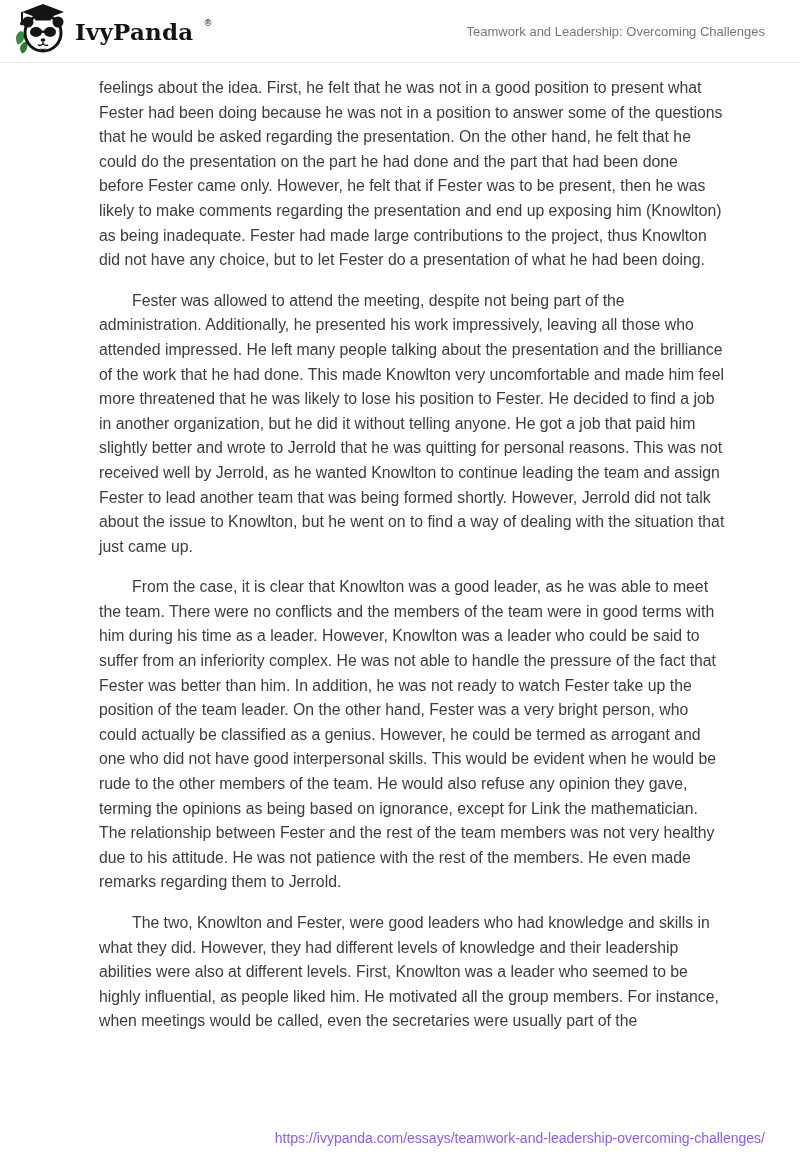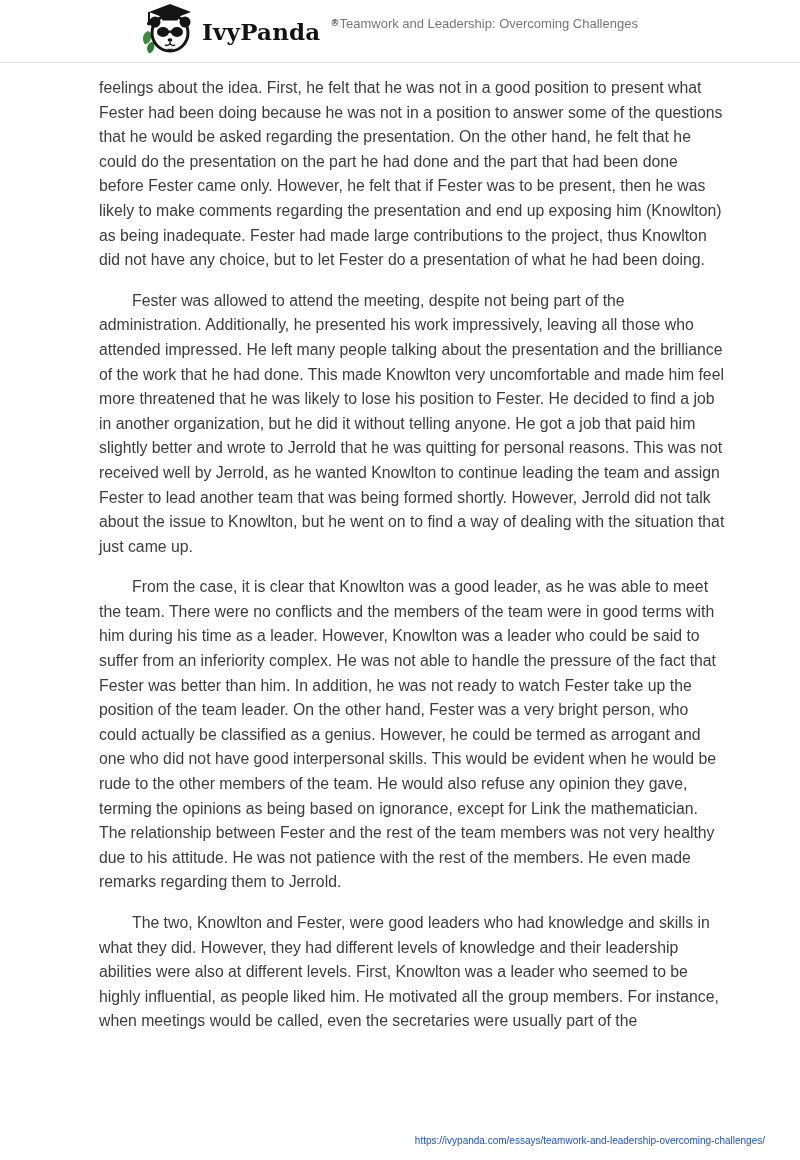--- a/index.html
+++ b/index.html
@@ -7,21 +7,21 @@
     width: 800px;
     height: 1160px;
     background: #ffffff;
     font-family: "Liberation Sans", sans-serif;
     position: relative;
     overflow: hidden;
   }
   .header {
     display: flex;
     align-items: center;
-    justify-content: center;
+    justify-content: space-between;
     height: 63px;
     padding: 6px 35px 6px 14px;
     border-bottom: 1px solid #e3e3e3;
   }
   .brand {
     display: flex;
     align-items: center;
     gap: 9px;
     cursor: pointer;
   }
@@ -37,37 +37,37 @@
     font-size: 9px;
     color: #131313;
     position: relative;
     top: -8px;
     margin-left: 1px;
   }
   .doc-title {
     font-size: 13px;
     color: #757575;
     align-self: flex-start;
-    margin-top: 10px;
+    margin-top: 18px;
   }
   .content {
     padding: 13px 75px 0 75px;
     font-size: 15.8px;
     line-height: 24.6px;
     color: #3c3c3c;
     text-align: left;
   }
   .para { margin-bottom: 16px; text-indent: 33px; margin-left: 24px; }
   .para.no-indent { text-indent: 0; }
   .footer {
     position: absolute;
     right: 35px;
     bottom: 14px;
-    font-size: 10px;
-    color: #1d4ed8;
+    font-size: 14px;
+    color: #8b5cf6;
   }
   .footer-url { cursor: pointer; }
 </style>
 </head>
 <body>
 
 <div class="page">
 
   <header class="header">
     <div class="brand">

